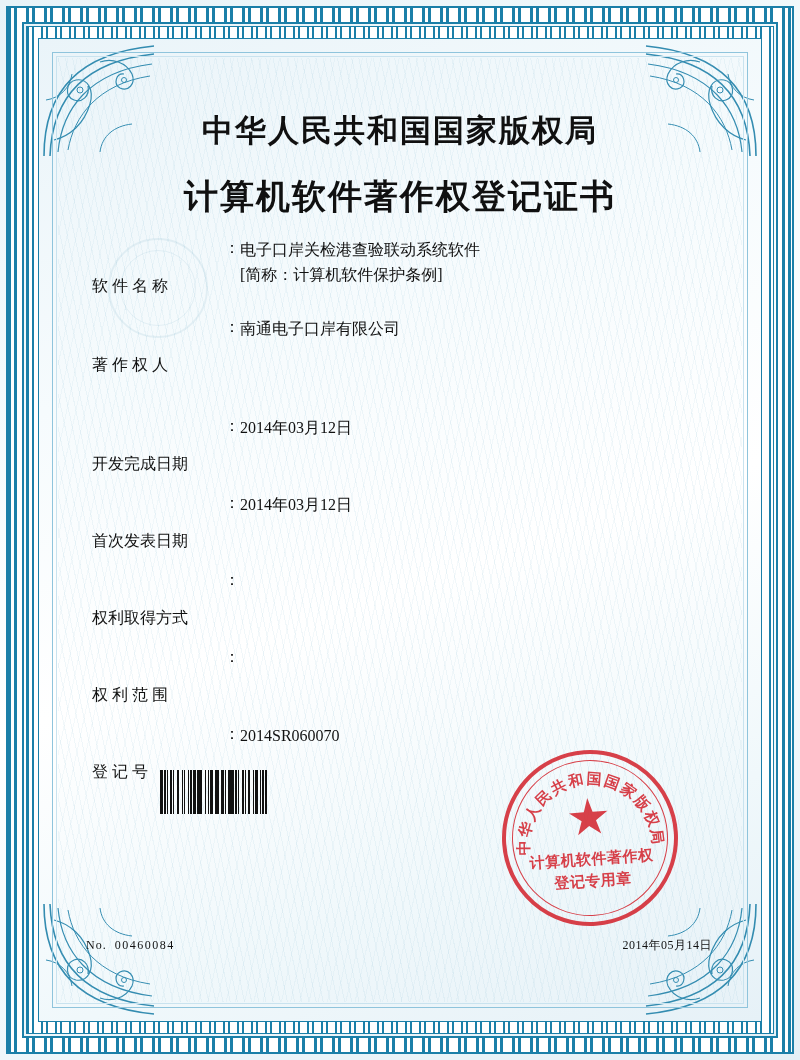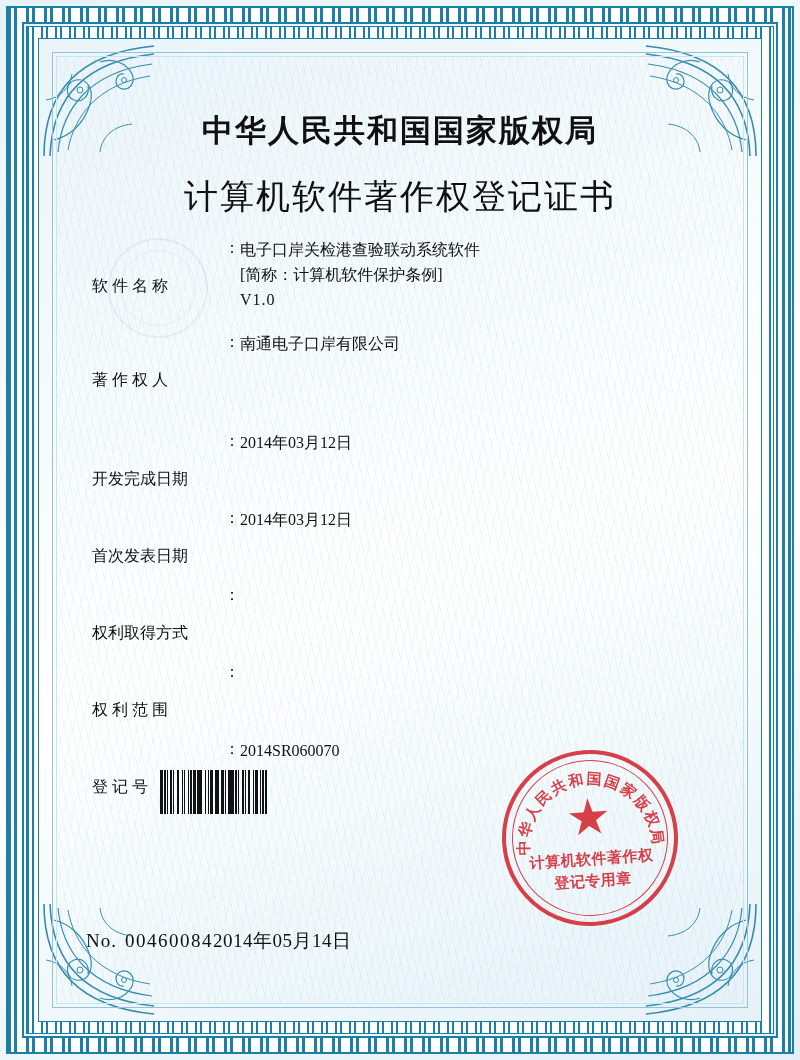--- a/index.html
+++ b/index.html
@@ -122,21 +122,21 @@
     color: #101010;
     font-weight: bold;
     margin-top: 40px;
     font-family: "DejaVu Serif", "Liberation Serif", serif;
   }
   .title-sub {
     text-align: center;
     font-size: 34px;
     letter-spacing: 2px;
     color: #101010;
-    font-weight: normal;
+    font-weight: bold;
     margin-top: 22px;
     font-family: "DejaVu Serif", "Liberation Serif", serif;
   }
 
   .cert-no {
     margin-top: 24px;
     text-align: right;
     font-size: 13px;
     color: #1a1a1a;
     padding-right: 10px;
@@ -263,23 +263,23 @@
   .seal .seal-line1 { top: 96px; }
   .seal .seal-line2 { top: 118px; }
 
   
   .footer {
     position: absolute;
     left: 0;
     right: 0;
     bottom: 36px;
     display: flex;
-    justify-content: flex-start;
+    justify-content: space-between;
     align-items: baseline;
-    font-size: 19px;
+    font-size: 12px;
     color: #111;
     padding: 0 18px 0 16px;
     margin-top: 8px;
   }
   .footer .no-label { letter-spacing: 1px; }
   .footer .no-value { margin-left: 8px; letter-spacing: 1.5px; }
   .footer .date { letter-spacing: 0.5px; }
 
   
   .watermark-emblem {
@@ -389,21 +389,20 @@
 
 
     <div class="fields">
 
       <div class="field-row">
         <div class="field-label">软 件 名 称</div>
         <div class="field-colon">：</div>
         <div class="field-value">
           <span class="line1">电子口岸关检港查验联动系统软件</span>
           <span class="line2">[简称：计算机软件保护条例]</span>
-          <span class="line3 ver">V1.0</span>
         </div>
       </div>
 
       <div class="gap-md"></div>
 
       <div class="field-row">
         <div class="field-label">著 作 权 人</div>
         <div class="field-colon">：</div>
         <div class="field-value">南通电子口岸有限公司</div>
       </div>

